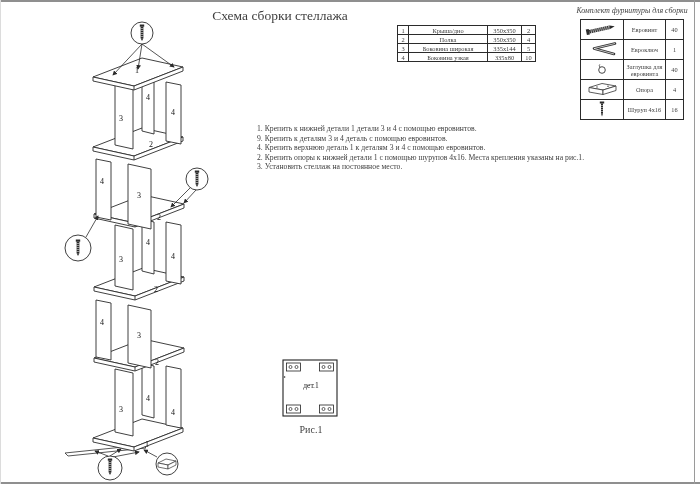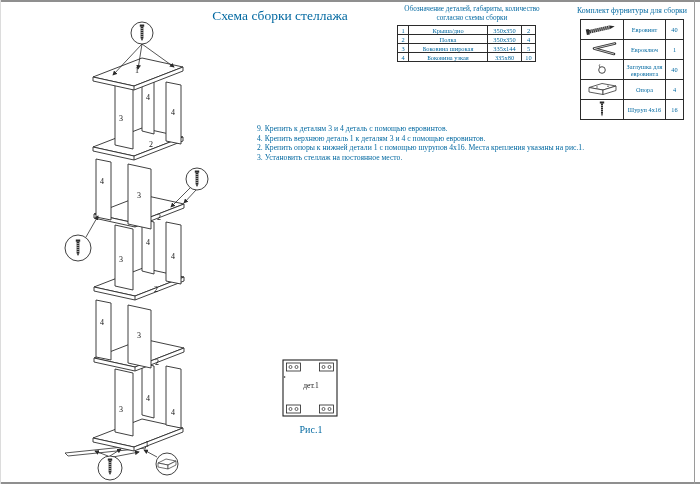--- a/index.html
+++ b/index.html
@@ -1,38 +1,38 @@
 <!DOCTYPE html>
 <html><head>
 <meta charset="utf-8">
 <style>
   html,body { margin:0; padding:0; background:#e8e8e8; }
   .page {
     position:relative; width:700px; height:489px; background:#ffffff;
-    font-family:"Liberation Serif", serif; color:#0369a1; overflow:hidden;
+    font-family:"Liberation Serif", serif; color:#404040; overflow:hidden;
     margin:0 auto;
   }
   .frame-top    { position:absolute; left:0; top:0; width:700px; height:2px; background:#8f8f8f; }
   .frame-bottom { position:absolute; left:0; top:482px; width:700px; height:2px; background:#8f8f8f; }
   .frame-right  { position:absolute; left:694px; top:0; width:1px; height:484px; background:#9a9a9a; }
   .frame-left   { position:absolute; left:0; top:0; width:1px; height:484px; background:#dcdcdc; }
 
   .title { position:absolute; left:190px; top:8px; width:180px; text-align:center;
            font-size:13.5px; white-space:nowrap; }
 
   .parts-header { position:absolute; left:380px; top:5px; width:184px; text-align:center;
                   font-size:7.2px; line-height:9px; }
   table.doc { border-collapse:collapse; }
   table.doc td { border:1px solid #2b2b2b; padding:0 1px; text-align:center; overflow:hidden; }
   .parts-table { position:absolute; left:397px; top:25px; font-size:6.4px; table-layout:fixed; }
   .parts-table td { height:8px; line-height:7px; }
   .parts-table td.name { text-align:center; }
 
   .hw-title { position:absolute; left:565px; top:6px; width:134px; text-align:center;
-              font-size:7.8px; white-space:nowrap; }
+              font-size:7.8px; white-space:nowrap;font-style:italic; }
   .hw-table { position:absolute; left:580px; top:19px; font-size:6.3px; table-layout:fixed; }
   .hw-table td { height:19px; line-height:7px; }
   .hw-table td.icon-cell { padding:0; }
 
   .instructions { position:absolute; left:257px; top:124px; font-size:7.7px;
                   line-height:9.55px; white-space:nowrap; }
 
   .tower-svg { position:absolute; left:50px; top:15px; }
   .det-svg   { position:absolute; left:278px; top:355px; }
   .fig-caption { position:absolute; left:283px; top:424px; width:56px; text-align:center;
@@ -48,24 +48,20 @@
 
 <div class="page">
 
   <div class="frame-top"></div>
   <div class="frame-bottom"></div>
   <div class="frame-right"></div>
   <div class="frame-left"></div>
 
   <div class="title">Схема сборки стеллажа</div>
 
-  <div class="parts-header">
-    <div>Обозначение деталей, габариты, количество</div>
-    <div>согласно схемы сборки</div>
-  </div>
   <table class="doc parts-table">
     <colgroup>
         <col style="width:11px">
         <col style="width:79px">
         <col style="width:34px">
         <col style="width:14px">
       </colgroup>
     <tbody>
       <tr>
         <td>1</td>
@@ -158,20 +154,21 @@
             <polygon points="19,13.5 21,13.5 20,16.5" fill="#2a2a2a"></polygon>
           </svg>
         </td>
         <td>Шуруп 4х16</td>
         <td>16</td>
       </tr>
     </tbody>
   </table>
 
   <div class="instructions">
+    <div>1. Крепить к нижней детали 1 детали 3 и 4 с помощью евровинтов.</div>
     <div>9. Крепить к деталям 3 и 4 деталь с помощью евровинтов.</div>
     <div>4. Крепить верхнюю деталь 1 к деталям 3 и 4 с помощью евровинтов.</div>
     <div>2. Крепить опоры к нижней детали 1 с помощью шурупов 4х16. Места крепления указаны на рис.1.</div>
     <div>3. Установить стеллаж на постоянное место.</div>
   </div>
 
   <svg class="tower-svg" width="170" height="470" viewBox="50 15 170 470">
     <defs>
       <g id="hpanel">
         <polygon points="0,0 49,-19 90,-10 41,9" fill="#ffffff" stroke="#2b2b2b" stroke-width="0.9"></polygon>

